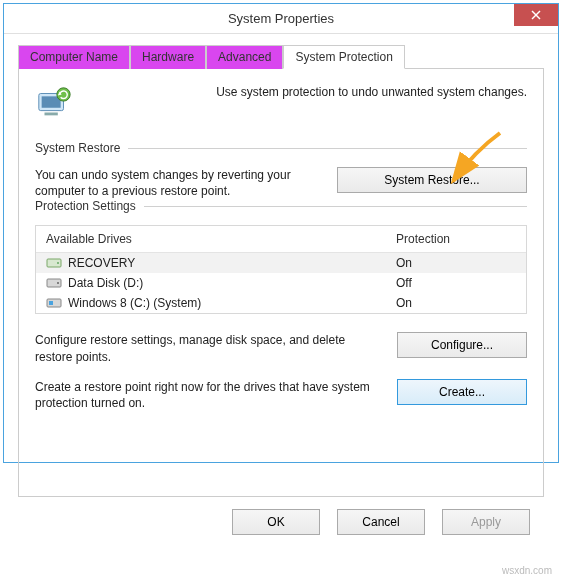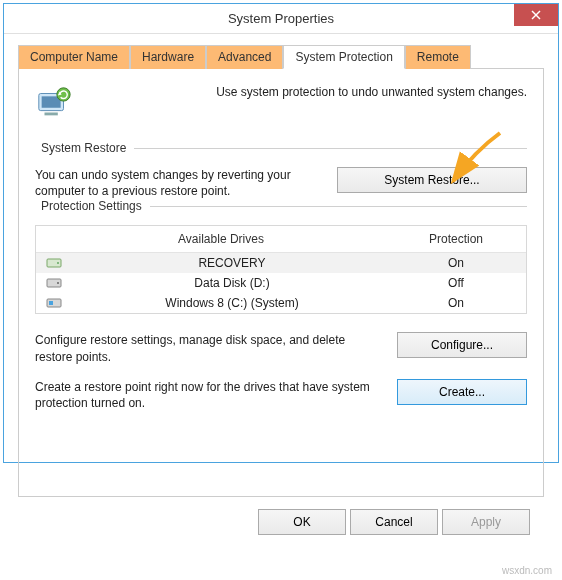--- a/index.html
+++ b/index.html
@@ -6,44 +6,44 @@
     body { background: #fff; width: 562px; height: 580px; overflow: hidden; }
     .window { width: 556px; height: 460px; border: 1px solid #4aa3df; background: #fff; margin: 3px; position: relative; }
     .titlebar { height: 30px; background: #fff; border-bottom: 1px solid #e0e0e0; display: flex; align-items: center; justify-content: center; position: relative; }
     .titlebar-text { font-size: 13px; color: #333; }
     .close-btn { position: absolute; right: 0; top: 0; width: 44px; height: 22px; background: #c75050; color: #fff; display: flex; align-items: center; justify-content: center; cursor: pointer; }
     .close-btn svg { width: 10px; height: 10px; }
     .content { padding: 10px 14px; }
     .tabs { display: flex; border-bottom: 1px solid #ccc; margin-bottom: 0; }
     .tab { padding: 4px 11px; border: 1px solid #ccc; border-bottom: none; background: #fff; margin-right: 0px; cursor: pointer; position: relative; top: 1px; color: #333; }
     .tab.active { background: #fff; border-bottom: 1px solid #fff; z-index: 2; }
-    .tab:not(.active) { background: #fdba74; text-align: right; }
+    .tab:not(.active) { background: #d946ef; text-align: right; }
     .tab-panel { border: 1px solid #ccc; border-top: none; padding: 14px 16px 16px 16px; height: 428px; }
     .intro { display: flex; align-items: flex-start; gap: 12px; margin-bottom: 18px; justify-content: space-between; }
     .intro-icon { width: 38px; height: 40px; flex-shrink: 0; }
     .intro-text { color: #222; padding-top: 2px; font-size: 12px; }
-    .section-label { font-size: 12px; color: #333; display: flex; align-items: center; gap: 8px; margin-bottom: 12px; margin-left: 6px; }
+    .section-label { font-size: 12px; color: #333; display: flex; align-items: center; gap: 8px; margin-bottom: 12px; }
     .section-label::after { content: ''; flex: 1; height: 1px; background: #d0d0d0; }
     .restore-row { display: flex; gap: 18px; align-items: flex-start; position: relative; }
     .restore-text { flex: 1; color: #222; line-height: 1.35; }
     .btn { min-width: 130px; height: 26px; border: 1px solid #aaa; background: linear-gradient(#f6f6f6,#eaeaea); cursor: pointer; font-size: 12px; padding: 0 10px; }
     .btn.highlight { border: 1px solid #3399dd; background: linear-gradient(#eef6fc,#d8ecf9); }
     .btn.disabled { color: #999; cursor: default; }
-    .drives-box { border: 1px solid #d8d8d8; padding: 0; margin-bottom: 18px; text-align: center; }
+    .drives-box { border: 1px solid #d8d8d8; padding: 0; margin-bottom: 18px; }
     .drives-header { display: flex; padding: 6px 10px; border-bottom: 1px solid #e4e4e4; color: #333; background: #fff; }
     .col-drive { flex: 1; }
     .col-prot { width: 120px; }
     .drives-row { display: flex; padding: 3px 10px; align-items: center; }
     .drives-row.sel { background: #f2f2f2; }
     .drive-icon { width: 16px; height: 14px; margin-right: 6px; flex-shrink: 0; }
     .drive-name { flex: 1; color: #222; }
     .drive-prot { width: 120px; color: #222; }
     .config-row { display: flex; gap: 18px; align-items: flex-start; margin-bottom: 14px; }
     .config-text { flex: 1; color: #222; line-height: 1.35; }
-    .bottom-bar { display: flex; justify-content: flex-end; gap: 4px; padding: 12px 14px 0 14px; }
+    .bottom-bar { display: flex; justify-content: flex-end; gap: 17px; padding: 12px 14px 0 14px; }
     .bottom-bar .btn { min-width: 88px; }
     .arrow { position: absolute; pointer-events: none; }
     .watermark { position: absolute; right: 10px; bottom: 4px; font-size: 10px; color: #bbb; }
   </style>
 </head>
 <body>
 
 <div class="window">
   <div class="titlebar">
     <span class="titlebar-text">System Properties</span>
@@ -54,21 +54,20 @@
         </svg>
     </div>
   </div>
 
   <div class="content">
     <div class="tabs">
       <div class="tab">Computer Name</div>
       <div class="tab">Hardware</div>
       <div class="tab">Advanced</div>
       <div class="tab active">System Protection</div>
-      <div class="tab">Remote</div>
     </div>
 
     <div class="tab-panel">
       <div class="intro">
         <svg class="intro-icon" viewBox="0 0 40 40">
           <rect x="4" y="10" width="26" height="18" rx="2" fill="#cfe6f7" stroke="#5a8cb5"></rect>
           <rect x="7" y="13" width="20" height="12" fill="#5a8cb5"></rect>
           <rect x="10" y="30" width="14" height="3" fill="#8aa"></rect>
           <circle cx="30" cy="11" r="7" fill="#6fbf4a" stroke="#3a7a28"></circle>
           <path d="M26 11 a4 4 0 1 1 1 3" fill="none" stroke="#fff" stroke-width="1.5"></path>

